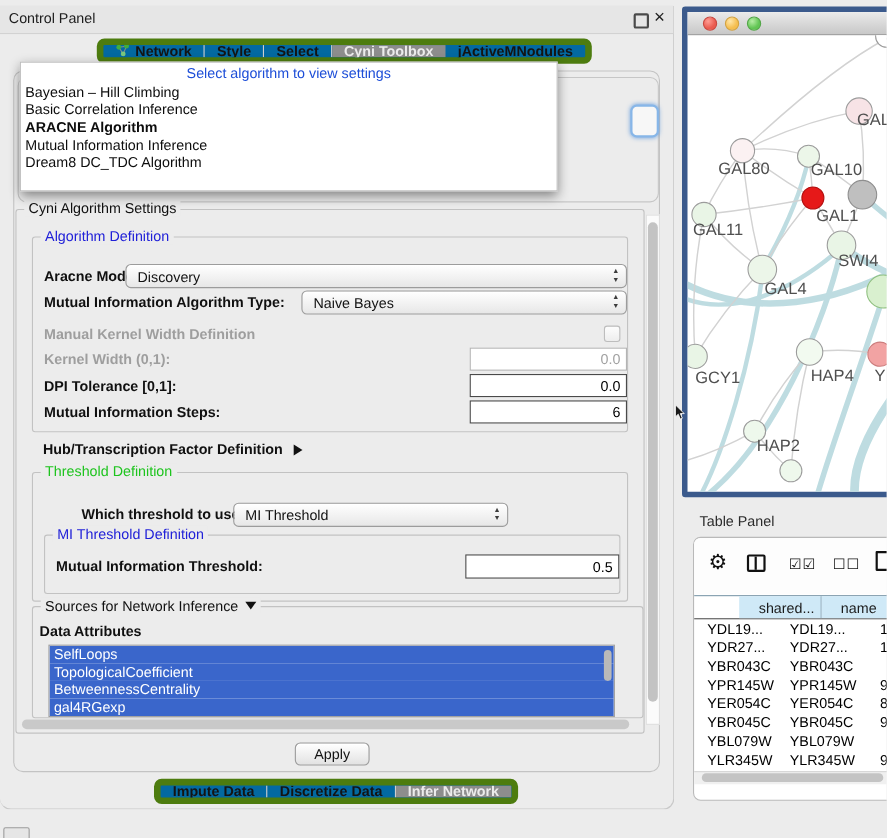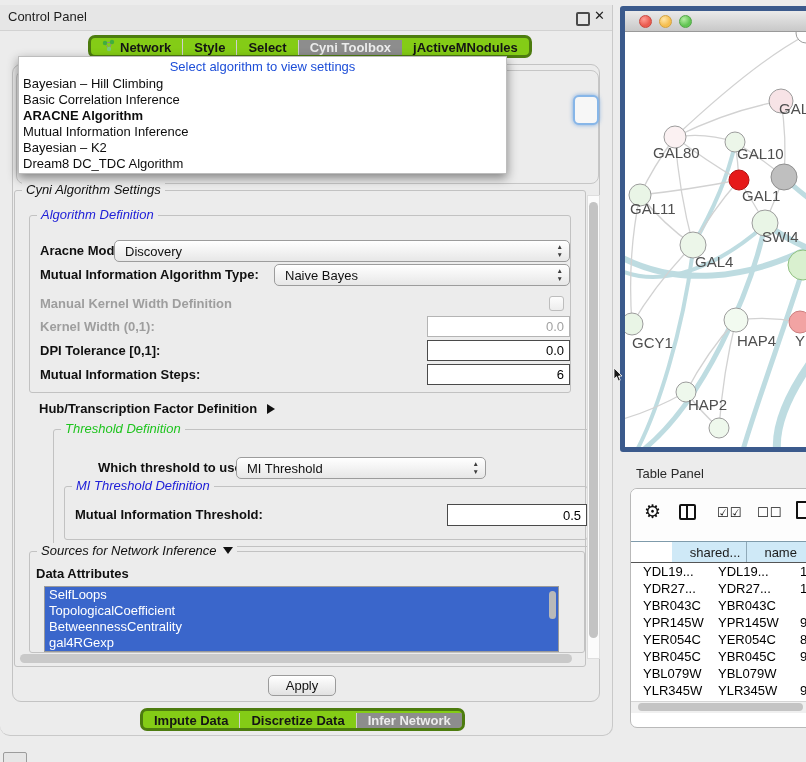--- a/index.html
+++ b/index.html
@@ -12,43 +12,43 @@
 
   
   #cp{position:absolute;left:0;top:5px;width:612px;height:730px;background:#ececec;
       border-right:1px solid #c9c9c9;border-bottom:1px solid #c9c9c9;border-radius:0 0 10px 10px;}
   .cp-titlebar{position:absolute;left:0;top:0;width:100%;height:25px;background:#e6e6e6;
       border-bottom:1px solid #d2d2d2;}
   .cp-title{position:absolute;left:8px;top:4px;font-size:13px;color:#1d1d1d;}
   .cp-float{position:absolute;left:576px;top:7px;width:10px;height:10px;border:2px solid #4a4a4a;border-radius:2px;}
   .cp-close{position:absolute;left:594px;top:3px;font-size:13px;font-weight:bold;color:#1d1d1d;}
 
-  .tabbar{position:absolute;display:flex;height:23px;background:#84cc16;border:3px solid #4d7c0f;
-      border-radius:7px;overflow:hidden;box-sizing:border-box;align-items:flex-end;}
+  .tabbar{position:absolute;display:flex;height:23px;background:#0369a1;border:6px solid #4d7c0f;
+      border-radius:7px;overflow:hidden;box-sizing:border-box;}
   .tab{display:flex;align-items:center;gap:5px;padding:0 11px;font-size:13px;font-weight:600;
       color:#141414;border-right:1px solid #cfcfcf;white-space:nowrap;}
   .tab:last-child{border-right:none;}
   .tab.sel{background:#8d8d8d;color:#ececec;border-right:none;}
 
   .cp-body{position:absolute;left:12px;top:59px;width:586px;height:636px;
       border:1px solid #c3c3c3;border-radius:9px;background:#ececec;}
   .hidden-panel{position:absolute;left:16px;top:65px;width:581px;height:112px;
       border:1px solid #c6c6c6;border-radius:8px;}
   .combo-fragment{position:absolute;left:573px;top:90px;width:22px;height:26px;background:#f7f7f7;
       border:2px solid #87b6e8;border-radius:6px;box-shadow:0 0 4px rgba(90,150,220,.8);}
 
   .popup{position:absolute;left:18px;top:51px;width:487px;height:116px;background:#fff;
       border:1px solid #bdbdbd;box-shadow:0 4px 10px rgba(0,0,0,.45);z-index:50;}
   .popup-ph{height:19px;line-height:19px;text-align:center;font-size:13px;color:#1d4ed8;}
   .popup-item{height:16px;line-height:16px;font-size:13px;color:#0d0d0d;padding-left:4px;white-space:nowrap;}
   .popup-item.sel{font-weight:bold;}
 
   .grp{position:absolute;border:1px solid #c2c2c2;border-radius:3px;box-sizing:border-box;}
   .legend{position:absolute;top:-9px;left:7px;background:#ececec;padding:0 4px;font-size:13px;
-      color:#111;white-space:nowrap;display:flex;align-items:center;gap:6px;font-style:italic;}
+      color:#111;white-space:nowrap;display:flex;align-items:center;gap:6px;}
   .legend.blue{color:#2020d8;}
   .legend.green{color:#1ec41e;}
   .caret-down{width:0;height:0;border-left:5px solid transparent;border-right:5px solid transparent;
       border-top:7px solid #111;}
   .tri-right{width:0;height:0;border-top:5px solid transparent;border-bottom:5px solid transparent;
       border-left:8px solid #111;}
 
   .lbl{position:absolute;font-size:13px;font-weight:bold;color:#101010;white-space:nowrap;height:16px;line-height:16px;}
   .lbl.dim{color:#9e9e9e;}
 
@@ -170,21 +170,20 @@
   <div class="hidden-panel"></div>
   <div class="combo-fragment"></div>
 
   <div class="popup">
     <div class="popup-ph">Select algorithm to view settings</div>
     <div id="popup-items">
         <div class="popup-item">Bayesian – Hill Climbing</div>
         <div class="popup-item">Basic Correlation Inference</div>
         <div class="popup-item sel">ARACNE Algorithm</div>
         <div class="popup-item">Mutual Information Inference</div>
-        <div class="popup-item">Bayesian – K2</div>
         <div class="popup-item">Dream8 DC_TDC Algorithm</div>
       </div>
   </div>
 
   <div class="grp" id="settings-grp" style="left:14px;top:185px;width:572px;height:477px;">
     <span class="legend">
         <span>Cyni Algorithm Settings</span>
       </span>
 
     <div class="grp" style="left:14px;top:24px;width:542px;height:178px;padding-left:28px;">
@@ -221,21 +220,21 @@
 
       <div class="lbl" style="left:10px;top:151px;">Mutual Information Steps:</div>
       <div class="field" style="left:397px;top:148px;width:143px;">6</div>
     </div>
 
     <div class="abs" style="left:24px;top:210px;display:flex;align-items:center;gap:10px;">
       <span class="lbl" style="position:static;text-align:right;">Hub/Transcription Factor Definition</span>
       <span class="tri-right"></span>
     </div>
 
-    <div class="grp" style="left:14px;top:238px;width:542px;height:118px;margin-left:24px;">
+    <div class="grp" style="left:14px;top:238px;width:542px;height:118px;">
       <span class="legend green">
           <span>Threshold Definition</span>
         </span>
 
       <div class="lbl" style="left:44px;top:30px;">Which threshold to use:</div>
       <div class="combo" style="left:182px;top:27px;width:250px;">
         <span>MI Threshold</span>
         <span class="stepper">
             <span>▲</span>
             <span>▼</span>

